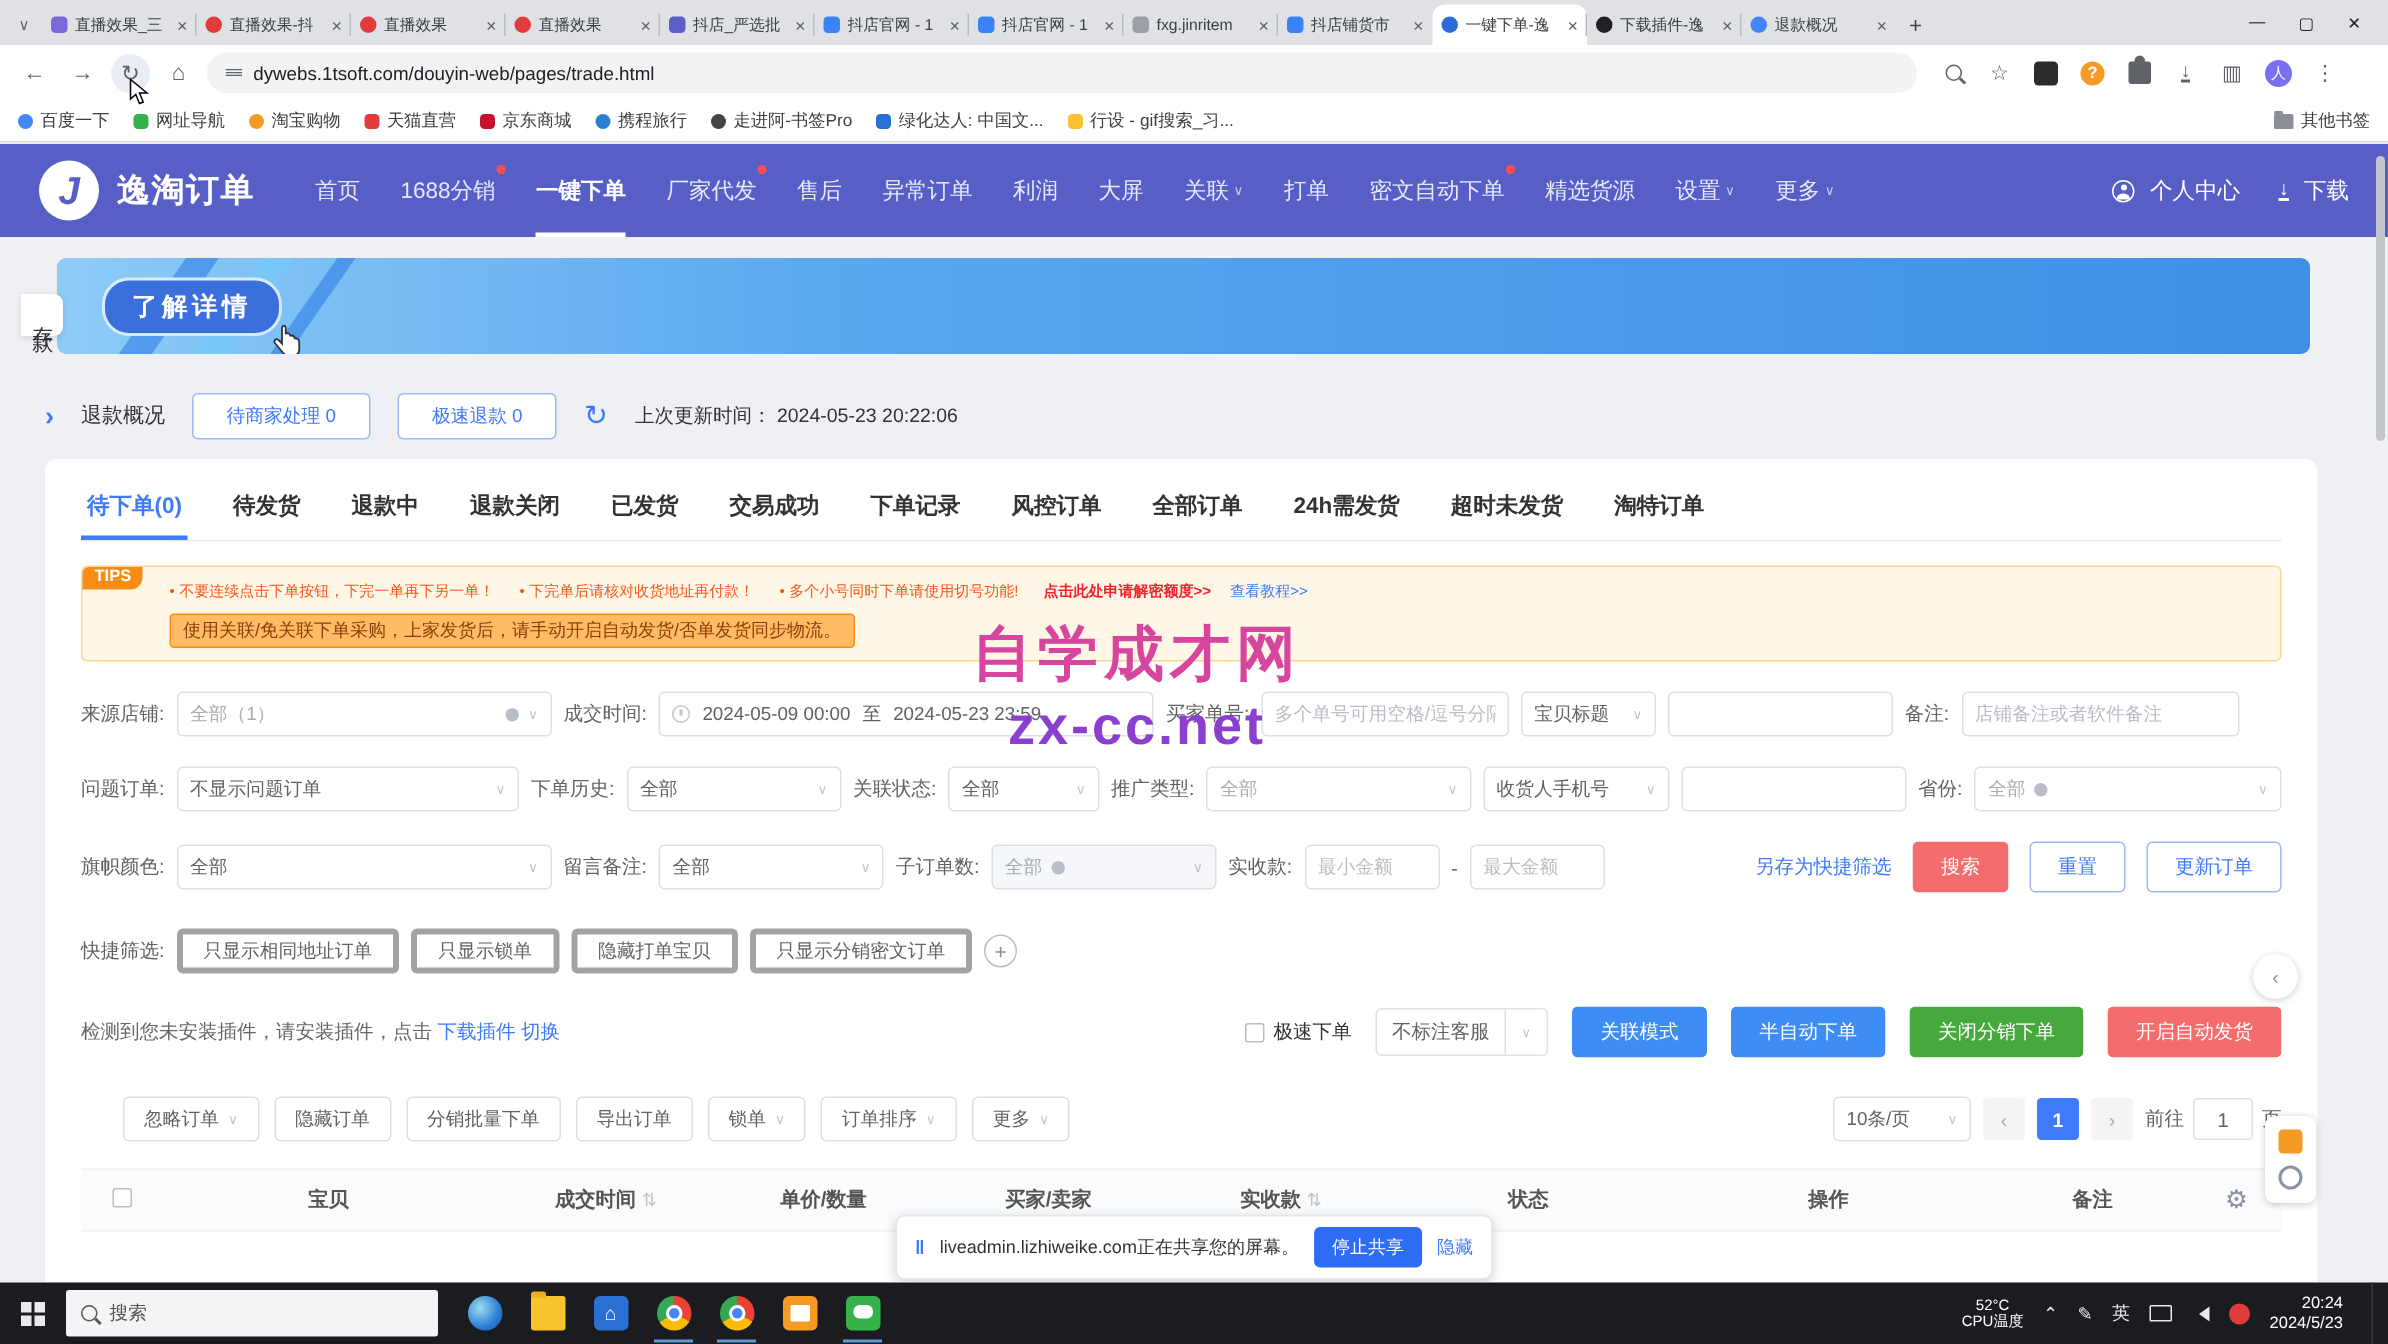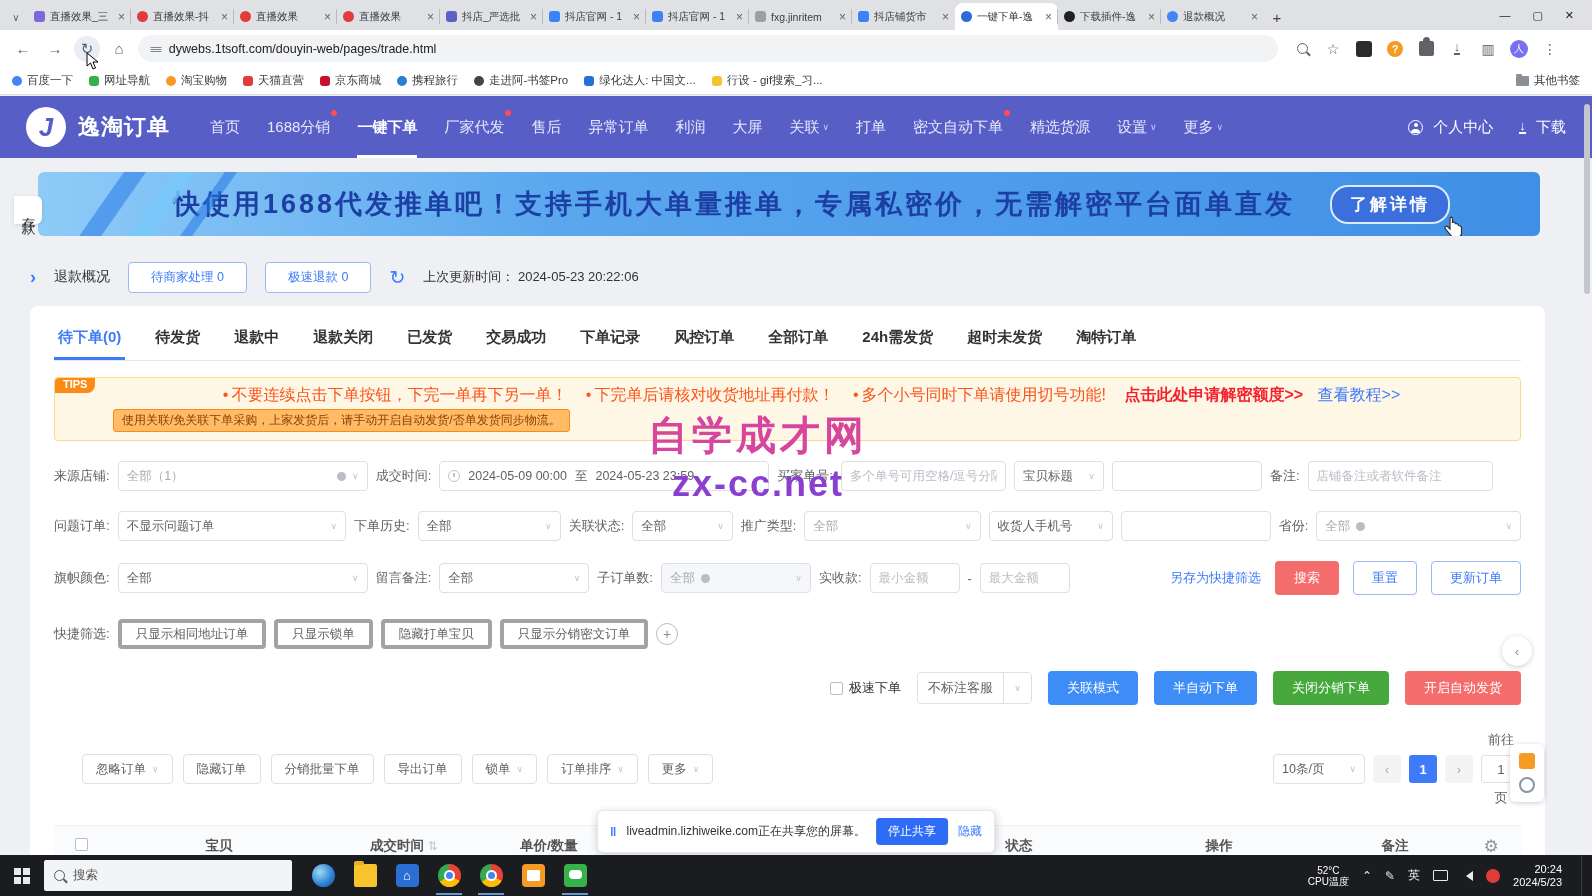--- a/index.html
+++ b/index.html
@@ -75,21 +75,21 @@
   .upd { font-size:13px; color:#333; }
 
   .card { position:absolute; top:210px; left:30px; right:47px; bottom:-10px; background:#fff; border-radius:8px 8px 0 0; padding:14px 24px 0; }
   .stabs { display:flex; gap:34px; font-size:15px; font-weight:bold; color:#333; border-bottom:1px solid #e8e8e8; padding:8px 4px 0; }
   .stab { padding-bottom:13px; position:relative; white-space:nowrap; }
   .stab.active { color:#3e7bfa; }
   .stab.active::after { content:""; position:absolute; left:-4px; right:-4px; bottom:0; height:3px; background:#3e7bfa; }
 
   .tips { margin:16px 0 0; background:#fff7e6; border:1px solid #ffd591; border-radius:4px; position:relative; padding:8px 10px 8px 58px; min-height:52px; }
   .tips-badge { position:absolute; left:0; top:0; background:#fa8c16; color:#fff; font-size:11px; font-weight:bold; padding:0 8px 3px; border-radius:4px 0 8px 0; }
-  .tips-line { font-size:16px; color:#fa541c; line-height:18px;text-align:center; }
+  .tips-line { font-size:10px; color:#fa541c; line-height:18px; }
   .tips-line .item { margin-right:14px; }
   .tips-line .bullet { color:#fa541c; margin-right:3px; }
   .tips-link1 { color:#f5222d; font-weight:bold; margin-right:10px; }
   .tips-link2 { color:#3e7bfa; }
   .tips-hl { display:inline-block; margin-top:5px; background:#ffbb66; border:1px solid #fa8c16; color:#8c3f00; font-size:12px; padding:2px 8px; border-radius:3px; }
 
   .frow { display:flex; align-items:center; gap:8px; margin-top:20px; white-space:nowrap; }
   .frow:first-of-type { margin-top:26px; }
   .lbl { font-size:13px; color:#606266; flex:none; }
   .sel, .inp, .datebox { height:30px; border:1px solid #dcdfe6; border-radius:4px; background:#fff; display:flex; align-items:center; padding:0 8px; color:#606266; font-size:12.5px; }
@@ -120,21 +120,21 @@
   .selgrp { display:flex; align-items:center; height:32px; border:1px solid #dcdfe6; border-radius:4px; overflow:hidden; }
   .selgrp .txt { padding:0 10px; color:#606266; font-size:13px; }
   .selgrp .carbox { width:28px; align-self:stretch; border-left:1px solid #dcdfe6; display:flex; align-items:center; justify-content:center; color:#c0c4cc; font-size:9px; background:#fff; }
 
   .batch { display:flex; align-items:center; gap:10px; margin-top:26px;padding-left:28px; }
   .bbtn { height:30px; border:1px solid #dcdfe6; border-radius:4px; background:#fff; color:#606266; font-size:12.5px; display:flex; align-items:center; gap:6px; padding:0 13px; }
   .bbtn .car { color:#c0c4cc; font-size:9px; }
   .pgsel { width:92px; }
   .pgbox { width:28px; height:28px; border-radius:3px; background:#f4f4f5; color:#a8abb2; display:flex; align-items:center; justify-content:center; font-size:13px; }
   .pgbox.cur { background:#3e7bfa; color:#fff; font-weight:bold; }
-  .goto { font-size:13px; color:#606266; display:flex; align-items:center; gap:6px;flex-direction:column; }
+  .goto { font-size:13px; color:#606266; display:flex; align-items:center; gap:6px; }
   .goto input { width:40px; height:28px; border:1px solid #dcdfe6; border-radius:3px; text-align:center; color:#606266; outline:none; }
 
   .thead { display:flex; align-items:center; margin-top:18px; background:#fafbfc; border-top:1px solid #f0f0f0; border-bottom:1px solid #f0f0f0; height:42px; font-size:13.5px; color:#555; font-weight:bold; }
   .th { text-align:center; }
   .sort { color:#c0c4cc; font-weight:normal; font-size:12px; }
   .gear { color:#8a93a5; font-size:17px; font-weight:normal; }
 
   .watermark { position:absolute; top:312px; left:648px; text-align:center; z-index:30; pointer-events:none; }
   .wm1 { font-size:40px; font-weight:bold; color:#d6459e; letter-spacing:4px; }
   .wm2 { font-size:36px; font-weight:bold; color:#8b3fd1; letter-spacing:2px; }
@@ -399,21 +399,20 @@
     <div class="hdr-right">
       <span class="nav-item"><span class="person"></span>&nbsp;<span>个人中心</span></span>
       <span class="nav-item"><span class="dlarrow">↓</span>&nbsp;<span>下载</span></span>
     </div>
   </div>
 
   <div class="banner">
     <span class="stripe s1"></span>
     <span class="stripe s2"></span>
     <span class="stripe s3"></span>
-    <span class="banner-text">快使用1688代发推单吧！支持手机大单量推单，专属私密价，无需解密平台面单直发</span>
     <span class="banner-btn"><span>了解详情</span>
       <svg class="hand-cursor" width="26" height="26" viewBox="0 0 26 26">
           <path d="M10 3 v10 l-2-2 c-2-2 -4 0 -2.5 2 l5 6 c1 1.5 2 2 4 2 h3 c2.5 0 4-1.5 4-4 v-5 c0-2 -1.5-2.5 -3-2.5 -0.2-1.5 -1.5-2 -3-1.8 -0.3-1.3 -1.6-1.8 -3-1.4 V3 c0-2.5 -2.5-2.5 -2.5 0 z" fill="#fff" stroke="#333" stroke-width="1.2"></path>
         </svg>
     </span>
   </div>
 
   <div class="side-tag">存款</div>
 
   <div class="refund-row">
@@ -551,20 +550,25 @@
     <div class="frow" style="margin-top:24px">
       <span class="lbl">快捷筛选:</span>
       <span class="chip">只显示相同地址订单</span>
       <span class="chip">只显示锁单</span>
       <span class="chip">隐藏打单宝贝</span>
       <span class="chip">只显示分销密文订单</span>
       <span class="addcircle">+</span>
     </div>
 
     <div class="frow" style="margin-top:22px">
+      <span class="plugin-note">
+        <span>检测到您未安装插件，请安装插件，点击</span>
+        <span class="link">下载插件</span>
+        <span class="link">切换</span>
+      </span>
       <span class="rgt" style="gap:16px">
         <span style="display:flex;align-items:center;gap:6px">
           <span class="cbx"></span>
           <span style="font-size:13px;color:#333">极速下单</span>
         </span>
         <span class="selgrp">
           <span class="txt">不标注客服</span>
           <span class="carbox">∨</span>
         </span>
         <span class="btn blue">关联模式</span>

